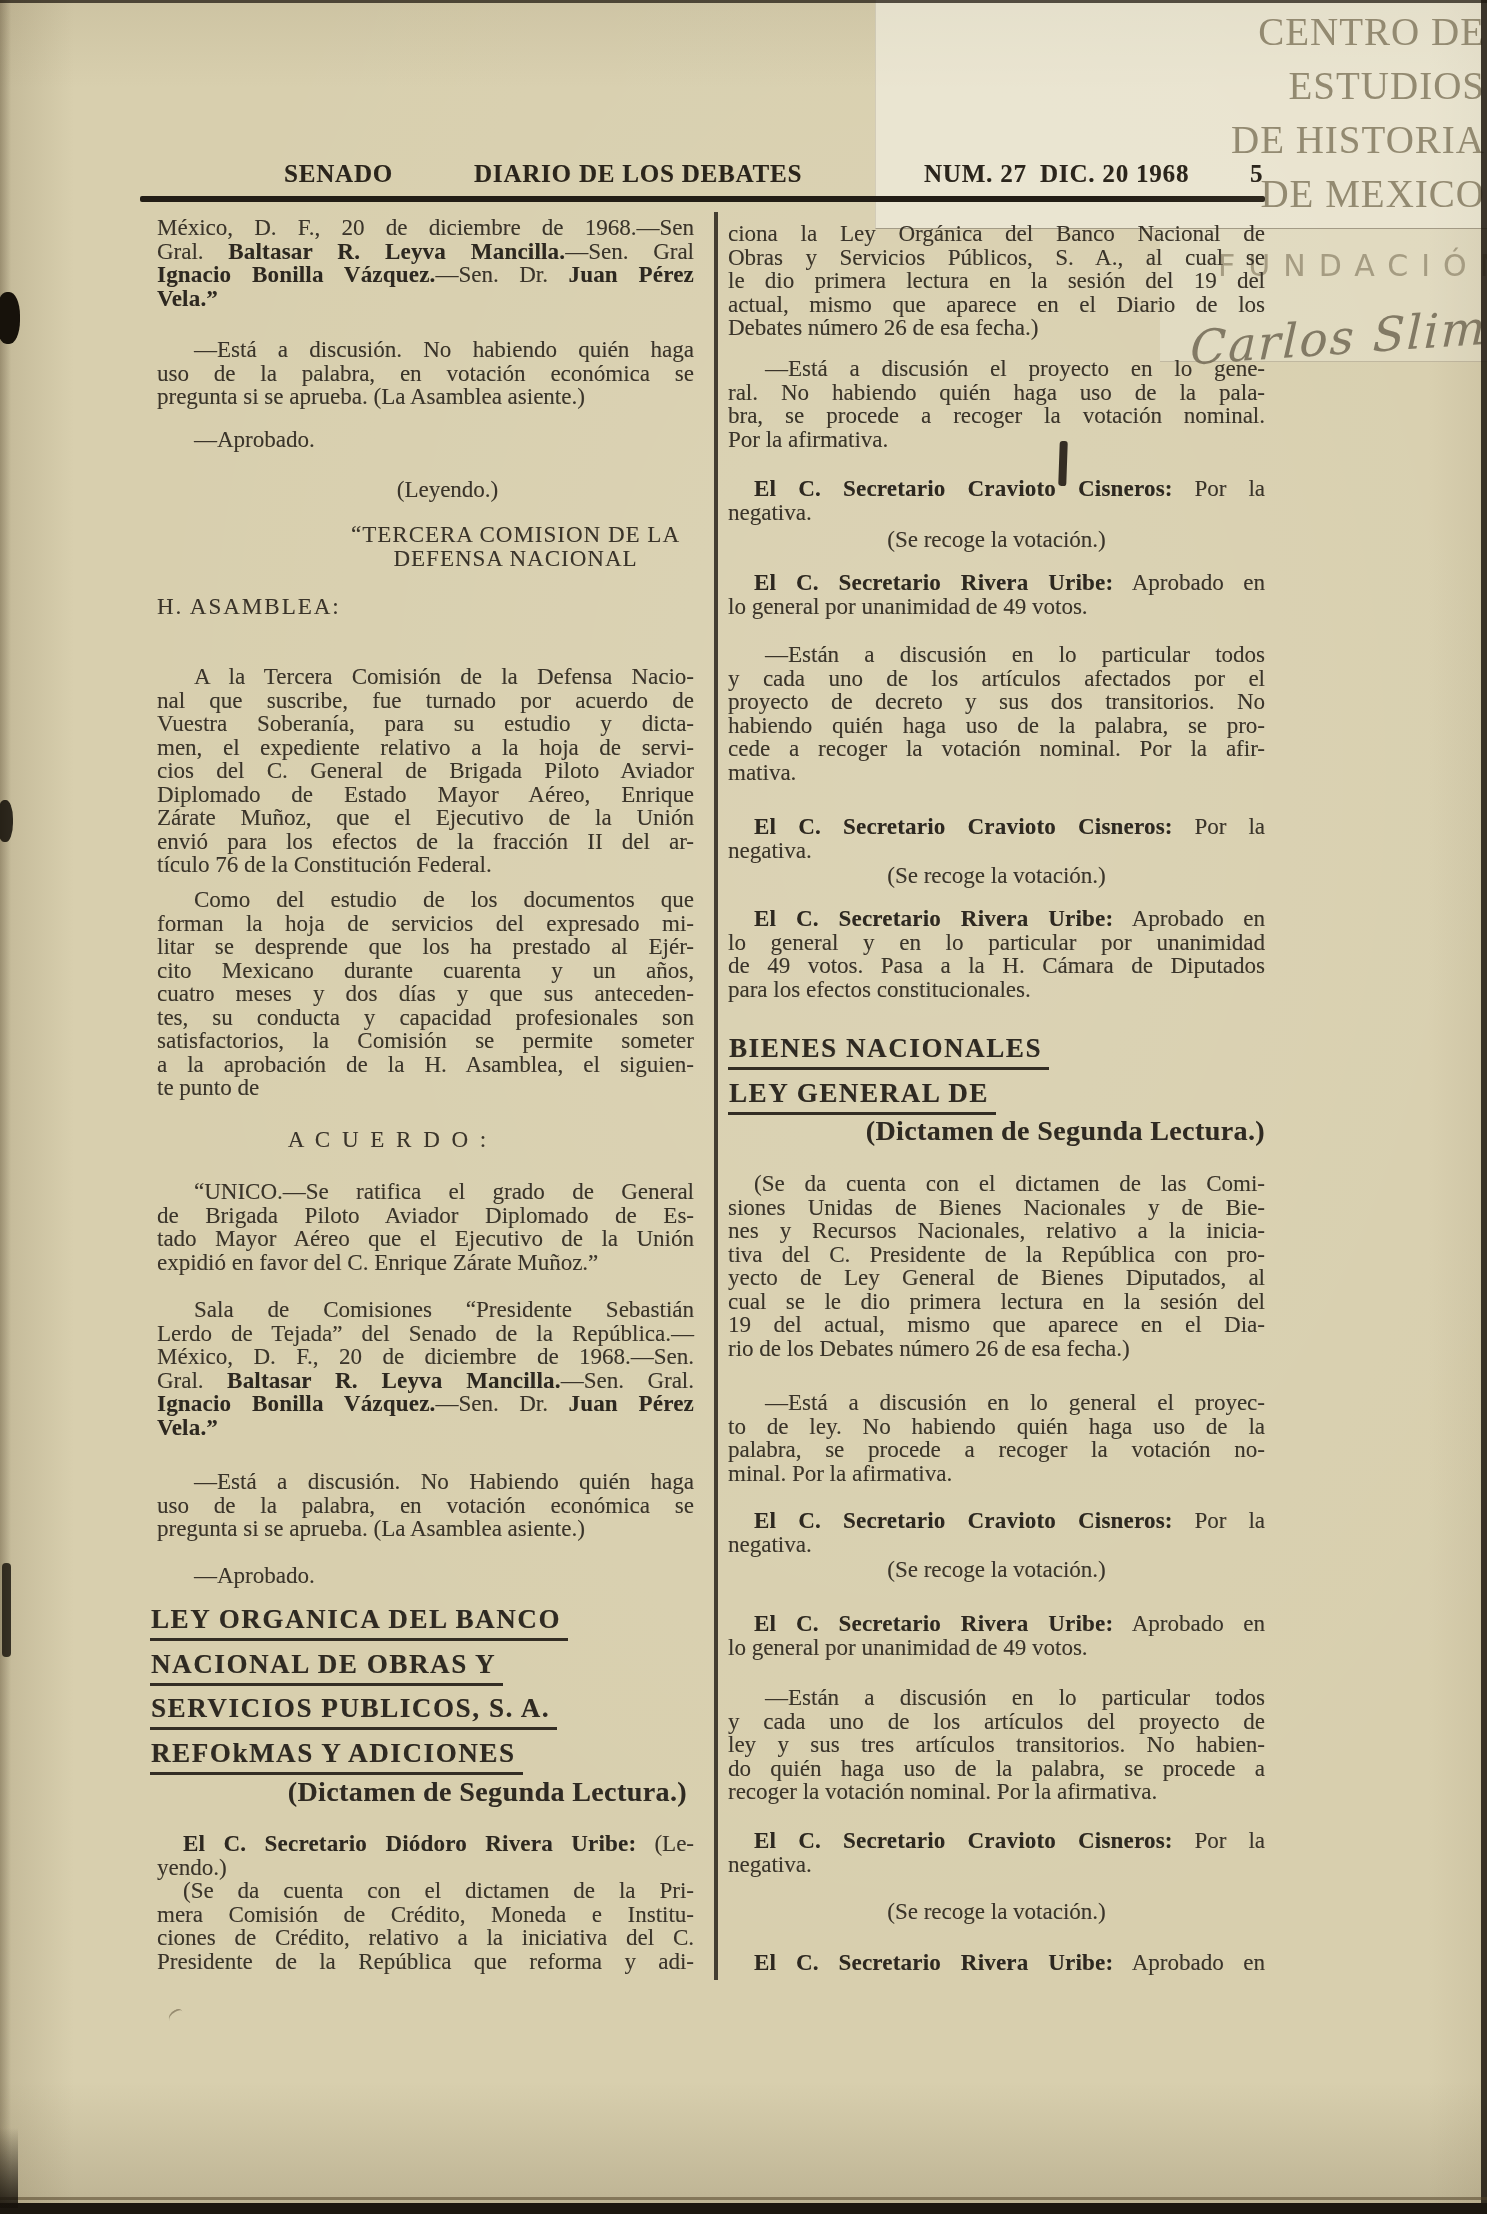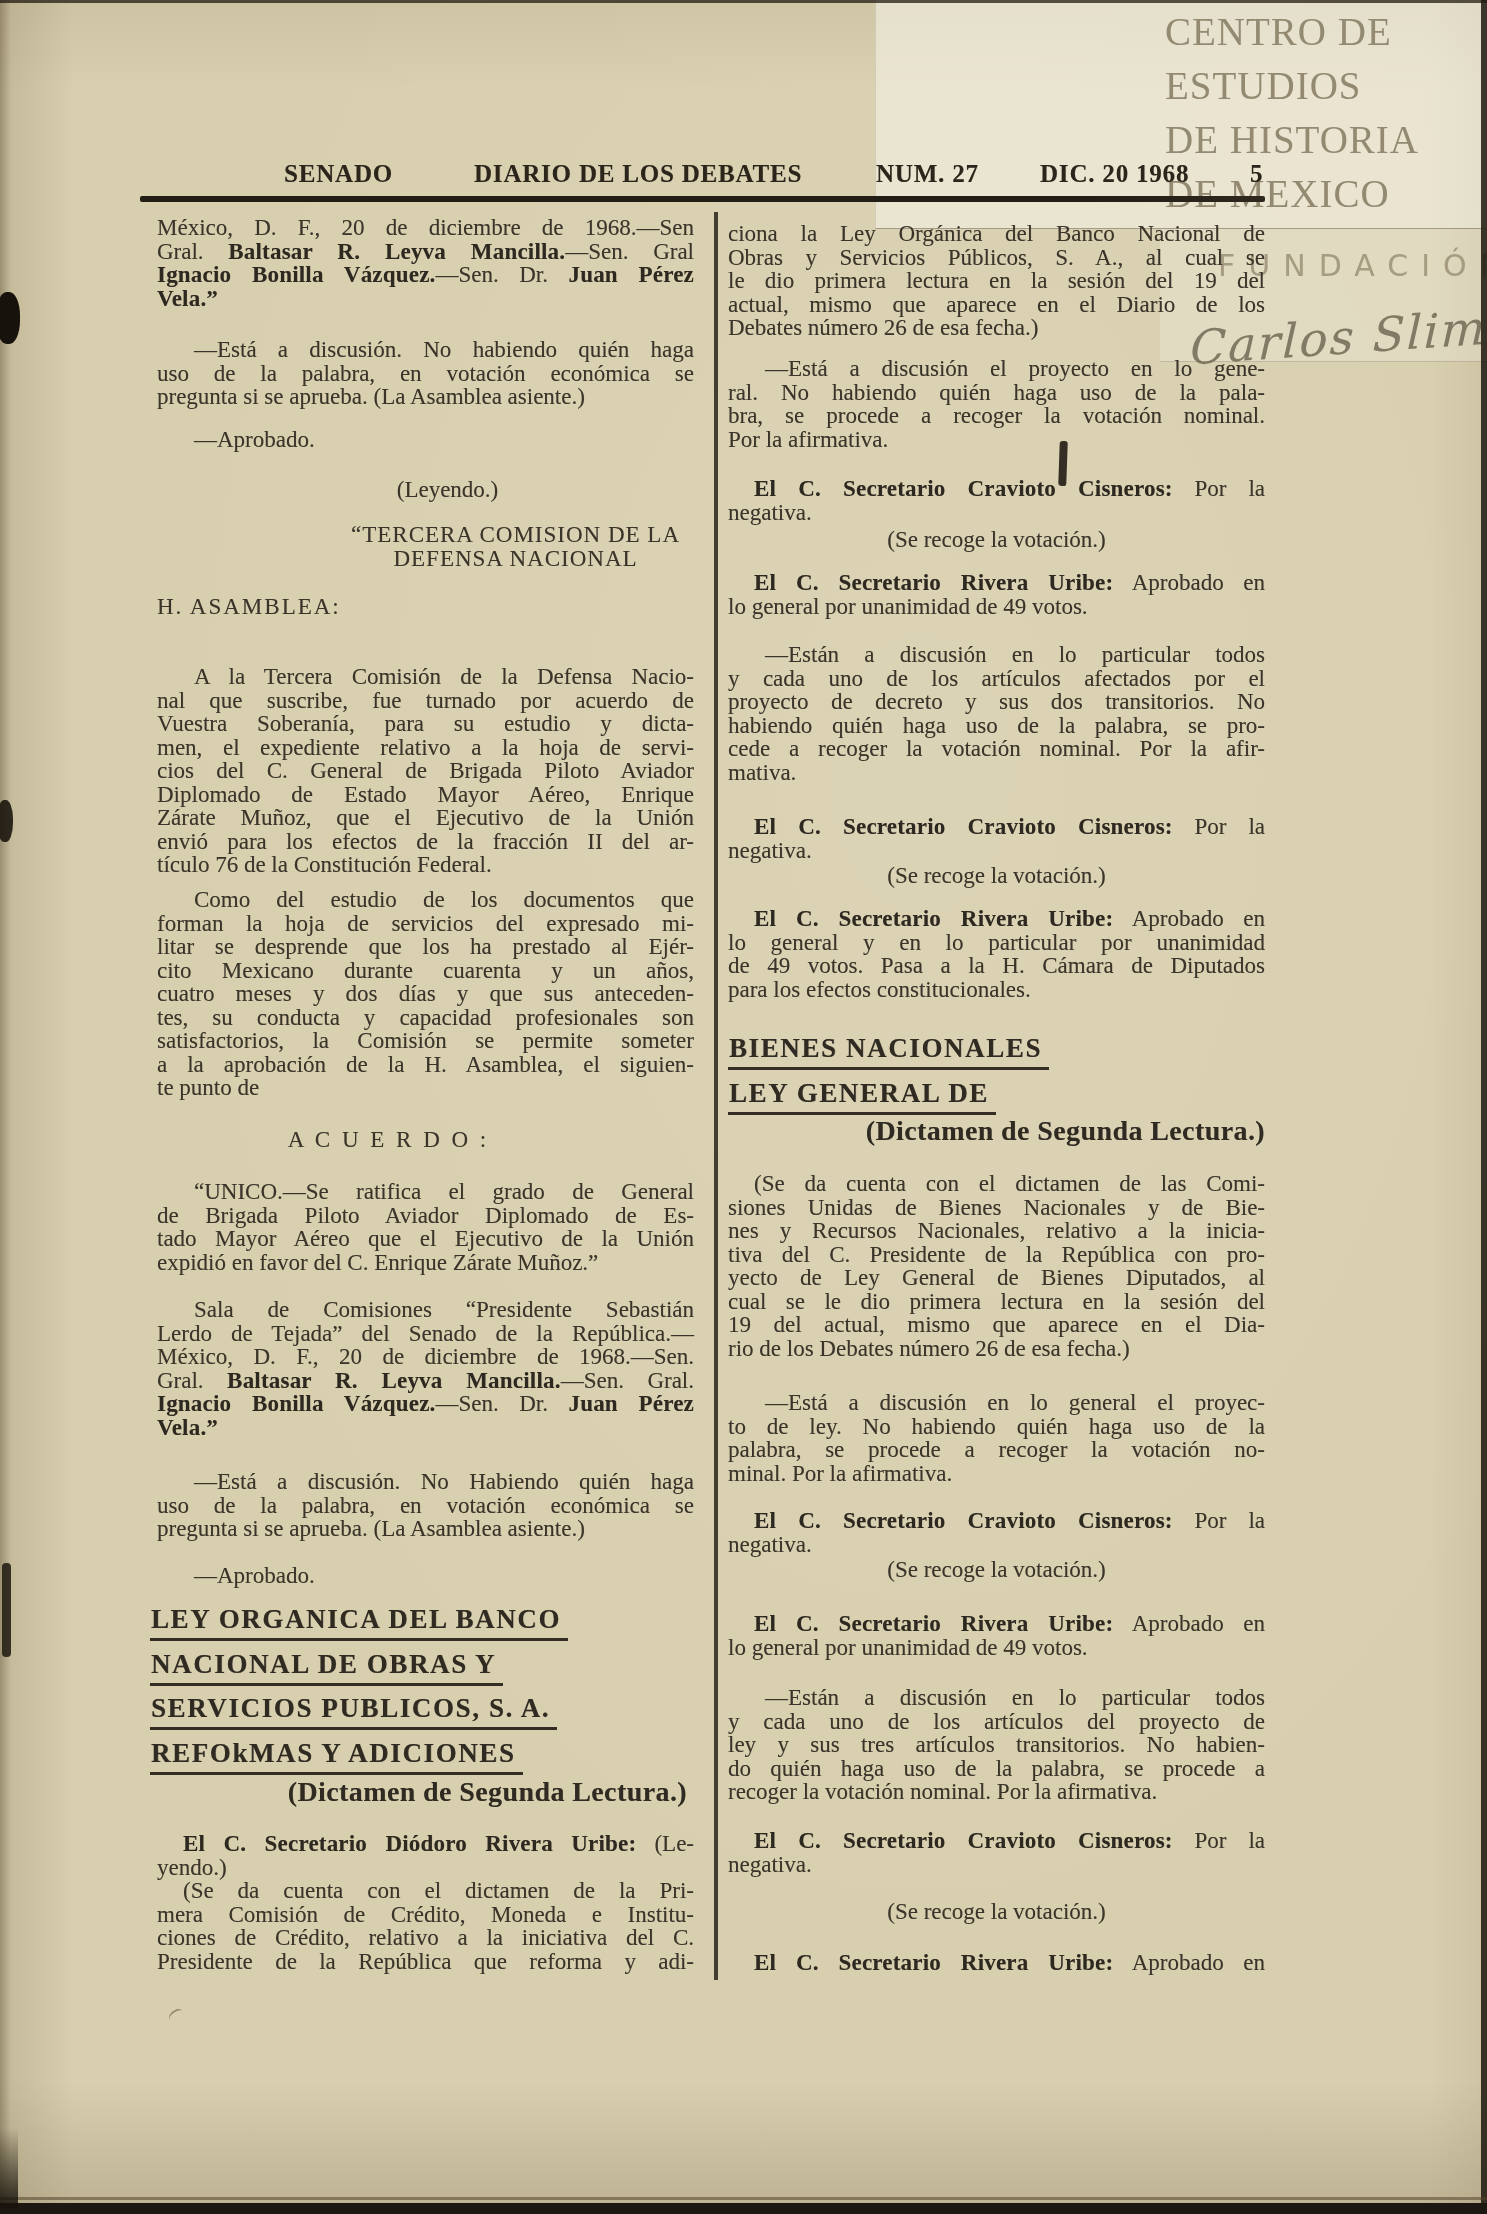--- a/index.html
+++ b/index.html
@@ -14,21 +14,21 @@
       #d8cfae;
     font-family:"Liberation Serif","DejaVu Serif",serif;
     color:#3a342a;
   }
   
   .hdr span { position:absolute; top:160px; font-weight:700; font-size:25px;
     letter-spacing:0.8px; color:#2b251c; white-space:nowrap;
     text-shadow:0.3px 0.3px 0 rgba(50,42,30,0.35); }
   .h-senado { left:284px; }
   .h-diario { left:474px; }
-  .h-num    { left:876px; }
+  .h-num    { left:876px;padding-left:48px; }
   .h-fecha  { left:1040px; }
   .h-pagina { left:1250px; }
   .hdr-rule { position:absolute; left:140px; top:196px; width:1125px; height:6px;
     background:linear-gradient(to right,#221d15 85%,#2e281e); border-radius:2px; }
   
   .col { position:absolute; top:0; height:2214px; }
   #col-left  { left:157px; width:537px; }
   #col-right { left:728px; width:537px; }
   .divider { position:absolute; left:714px; top:212px; width:3.5px; height:1768px;
     background:#332d23; opacity:0.9; }
@@ -49,21 +49,21 @@
     padding:0 7px 3px 1px; text-shadow:0.4px 0.4px 0 rgba(47,42,34,0.4); }
   .d .ln { font-weight:700; font-size:28px; letter-spacing:0.4px; color:#2f2a22;
     text-align:right; }
   
   .wm-box { position:absolute; left:875px; top:0; width:612px; height:228px;
     background:rgba(249,247,238,0.52); border-bottom:1.5px solid rgba(106,95,74,0.55);
     border-left:1px solid rgba(106,95,74,0.18); }
   .wm-box2 { position:absolute; left:1160px; top:229px; width:327px; height:132px;
     background:rgba(249,247,238,0.26); border-bottom:1px solid rgba(106,95,74,0.28); }
   .wm-lines { position:absolute; left:1165px; top:6px; width:320px; }
-  .wm-ln { height:54px; line-height:52px; text-align:left; font-size:39px;
+  .wm-ln { height:54px; line-height:52px; text-align:right; font-size:39px;
     color:#938a71; letter-spacing:1px; font-family:"Liberation Serif",serif; }
   .wm-fund { position:absolute; left:1218px; top:248px; font-size:30px;
     letter-spacing:13px; color:#a59c82; white-space:nowrap;
     font-family:"DejaVu Sans","Liberation Sans",sans-serif; font-weight:400; }
   .wm-sign { position:absolute; left:1190px; top:310px; font-size:47px; font-style:italic;
     color:rgba(106,97,78,0.8); letter-spacing:2px; transform:rotate(-4deg) skewX(-6deg);
     font-family:"DejaVu Serif",serif; white-space:nowrap; }
   
   .edge-top { position:absolute; left:0; top:0; width:100%; height:3px;
     background:rgba(34,27,17,0.75); z-index:7; }

